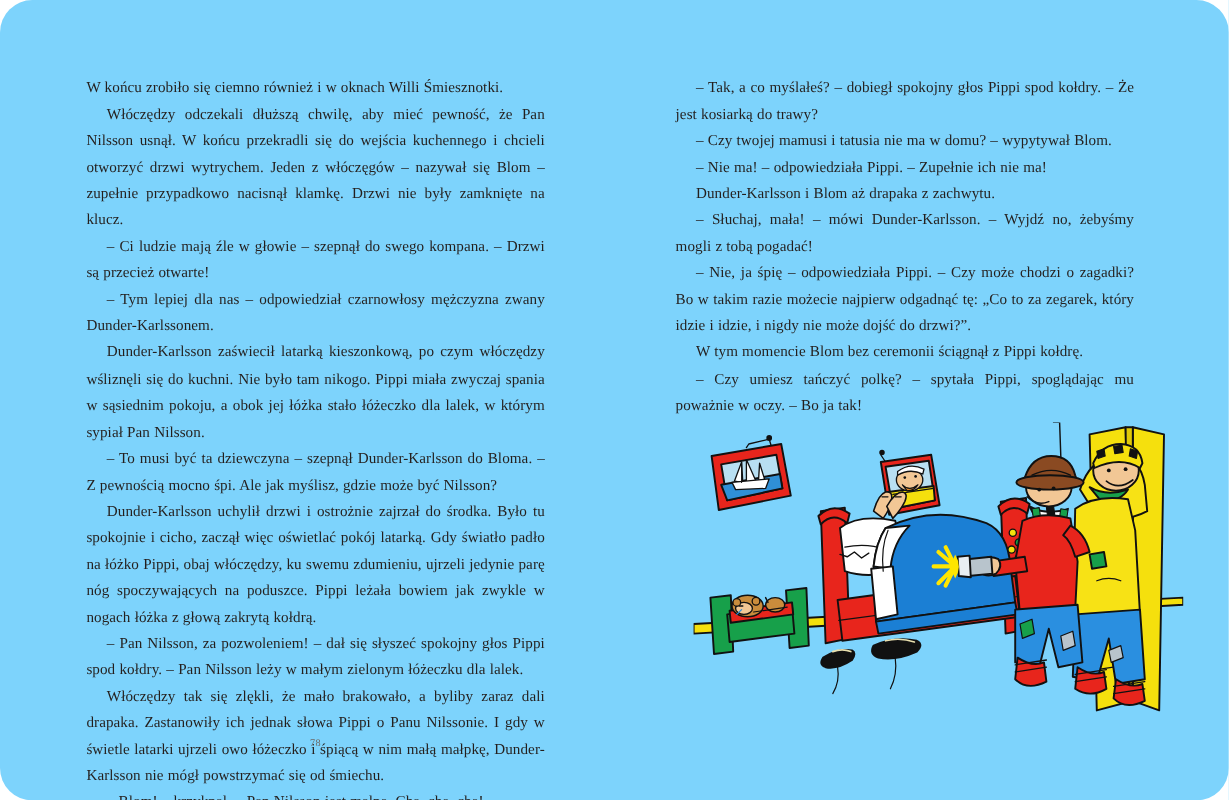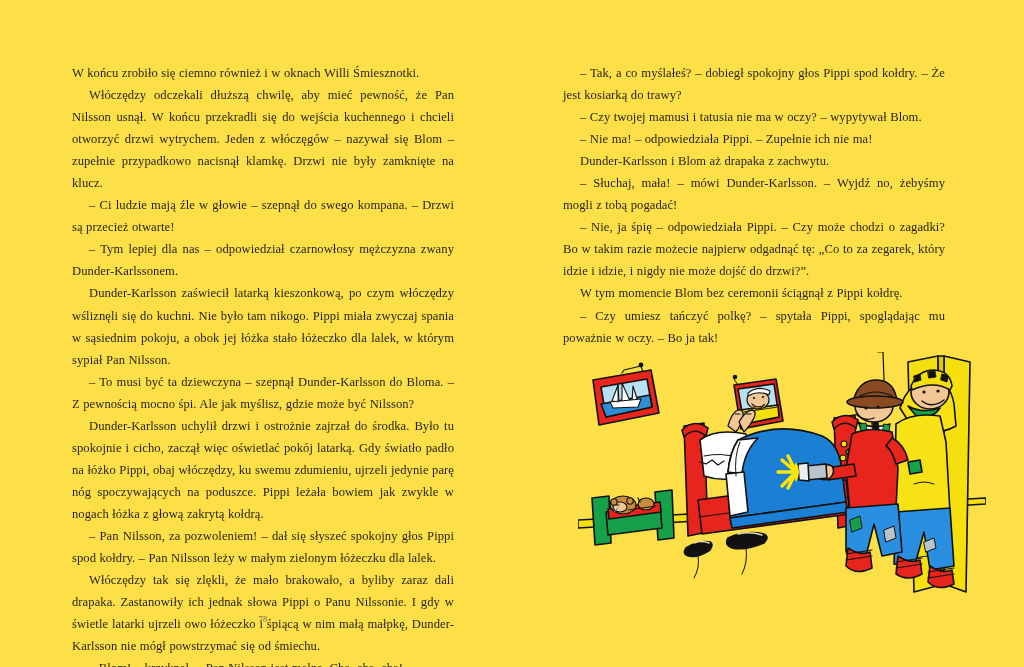--- a/index.html
+++ b/index.html
@@ -13,21 +13,22 @@
     background: #ffffff;
     font-family: "Liberation Serif", "DejaVu Serif", serif;
     color: #1c1a18;
     overflow: hidden;
     position: relative;
   }
 
   .page {
     position: absolute;
     inset: 0;
-    background: #fde047;
+    background: #7dd3fc;
+    border-radius: 27px;
   }
 
   
   .column {
     position: absolute;
     top: 62px;
     width: 382px;
   }
   .col-left  { left: 72px; }
   .col-right { left: 563px; }
@@ -80,21 +81,21 @@
     <p class="para">Dunder-Karlsson zaświecił latarką kieszonkową, po czym włóczędzy wśliznęli się do kuchni. Nie było tam nikogo. Pippi miała zwyczaj spania w sąsiednim pokoju, a obok jej łóżka stało łóżeczko dla lalek, w którym sypiał Pan Nilsson.</p>
     <p class="para">– To musi być ta dziewczyna – szepnął Dunder-Karlsson do Bloma. – Z pewnością mocno śpi. Ale jak myślisz, gdzie może być Nilsson?</p>
     <p class="para">Dunder-Karlsson uchylił drzwi i ostrożnie zajrzał do środka. Było tu spokojnie i cicho, zaczął więc oświetlać pokój latarką. Gdy światło padło na łóżko Pippi, obaj włóczędzy, ku swemu zdumieniu, ujrzeli jedynie parę nóg spoczywających na poduszce. Pippi leżała bowiem jak zwykle w nogach łóżka z głową zakrytą kołdrą.</p>
     <p class="para">– Pan Nilsson, za pozwoleniem! – dał się słyszeć spokojny głos Pippi spod kołdry. – Pan Nilsson leży w małym zielonym łóżeczku dla lalek.</p>
     <p class="para">Włóczędzy tak się zlękli, że mało brakowało, a byliby zaraz dali drapaka. Zastanowiły ich jednak słowa Pippi o Panu Nilssonie. I gdy w świetle latarki ujrzeli owo łóżeczko i śpiącą w nim małą małpkę, Dunder-Karlsson nie mógł powstrzymać się od śmiechu.</p>
     <p class="para">– Blom! – krzyknął. – Pan Nilsson jest małpą. Cha, cha, cha!</p>
   </div>
 
   <div class="column col-right">
     <p class="para">– Tak, a co myślałeś? – dobiegł spokojny głos Pippi spod kołdry. – Że jest kosiarką do trawy?</p>
-    <p class="para">– Czy twojej mamusi i tatusia nie ma w oczy? – wypytywał Blom.</p>
+    <p class="para">– Czy twojej mamusi i tatusia nie ma w domu? – wypytywał Blom.</p>
     <p class="para">– Nie ma! – odpowiedziała Pippi. – Zupełnie ich nie ma!</p>
     <p class="para">Dunder-Karlsson i Blom aż drapaka z zachwytu.</p>
     <p class="para">– Słuchaj, mała! – mówi Dunder-Karlsson. – Wyjdź no, żebyśmy mogli z tobą pogadać!</p>
     <p class="para">– Nie, ja śpię – odpowiedziała Pippi. – Czy może chodzi o zagadki? Bo w takim razie możecie najpierw odgadnąć tę: „Co to za zegarek, który idzie i idzie, i nigdy nie może dojść do drzwi?”.</p>
     <p class="para">W tym momencie Blom bez ceremonii ściągnął z Pippi kołdrę.</p>
     <p class="para">– Czy umiesz tańczyć polkę? – spytała Pippi, spoglądając mu poważnie w oczy. – Bo ja tak!</p>
   </div>
 
   <div class="page-number">78</div>
 

